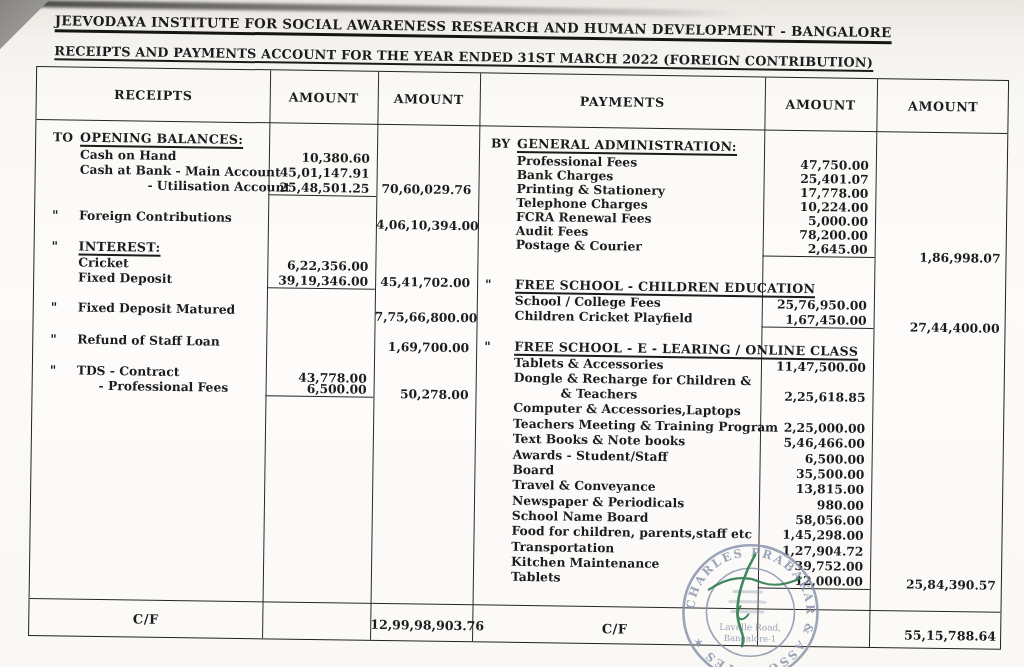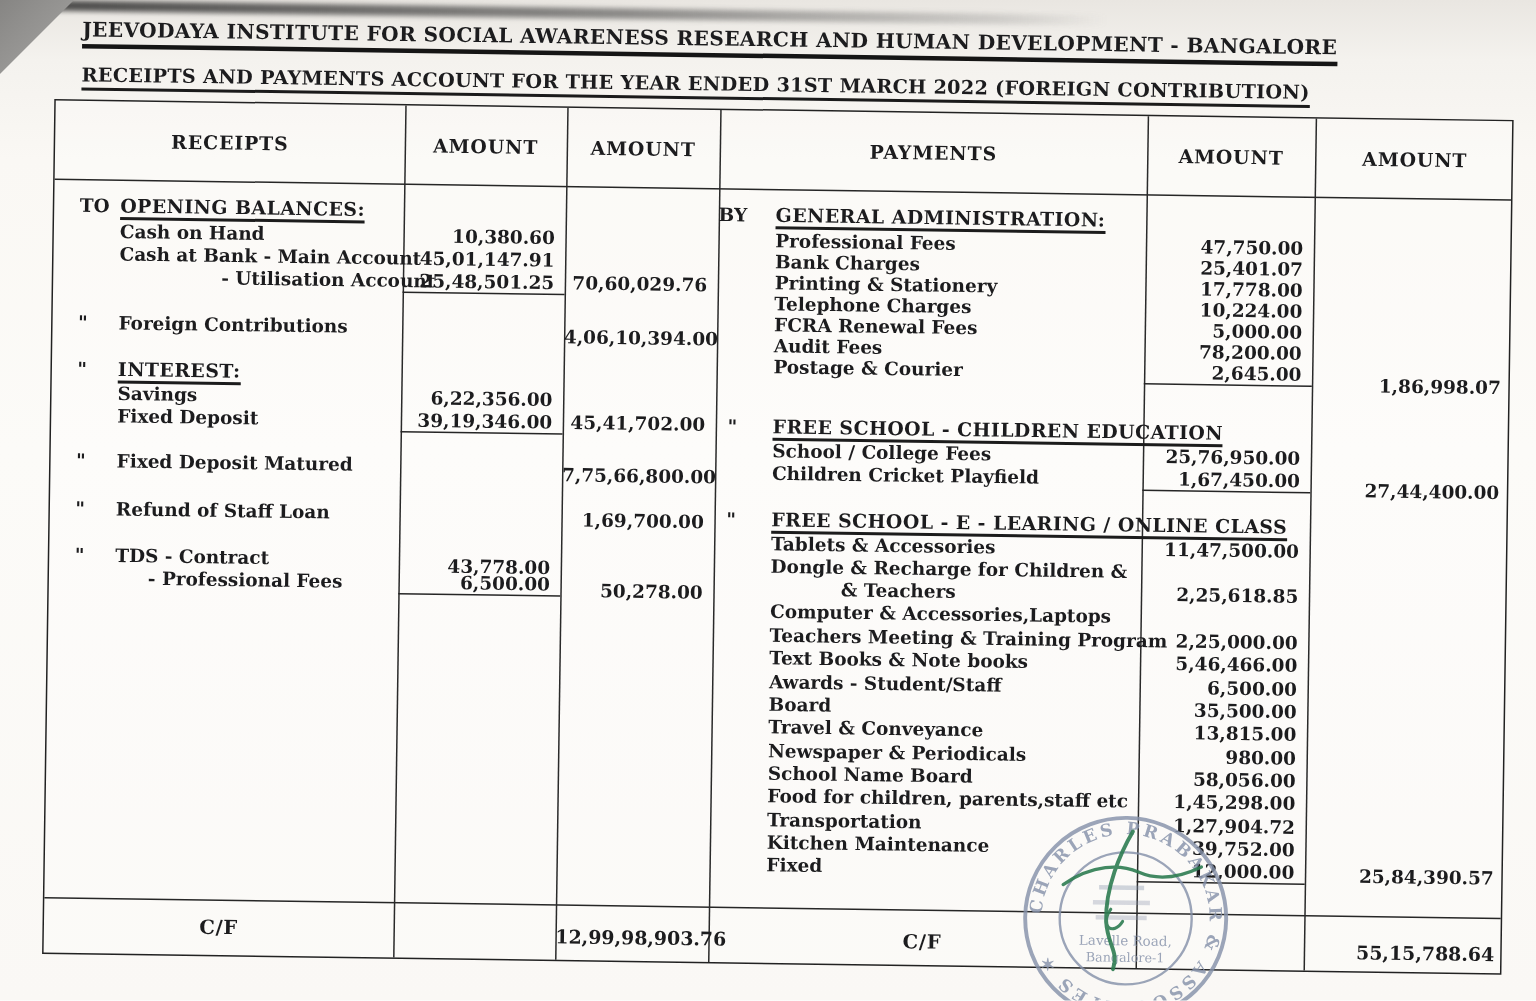--- a/index.html
+++ b/index.html
@@ -87,21 +87,21 @@
         <div class="trow" style="top: 140px;">
           <span class="pfx" style="left: 17px;">"</span>
           <span class="lbl" style="left: 44px;">Foreign Contributions</span>
           <span class="amt" style="left: 341px; width: 95px; top: 5px;">4,06,10,394.00</span>
         </div>
         <div class="trow head" style="top: 171px;">
           <span class="pfx" style="left: 17px;">"</span>
           <span class="lbl" style="left: 44px;">INTEREST:</span>
         </div>
         <div class="trow" style="top: 187px;">
-          <span class="lbl" style="left: 44px;">Savings</span>
+          <span class="lbl" style="left: 44px;">Cricket</span>
           <span class="amt" style="left: 233px; width: 101px; top: 0px;">6,22,356.00</span>
         </div>
         <div class="trow" style="top: 202px;">
           <span class="lbl" style="left: 44px;">Fixed Deposit</span>
           <span class="amt" style="left: 233px; width: 101px; top: 0px;">39,19,346.00</span>
           <span class="amt" style="left: 341px; width: 95px; top: 0px;">45,41,702.00</span>
           <div class="rule" style="left: 233px; width: 108px; top: 15px;"></div>
         </div>
         <div class="trow" style="top: 232px;">
           <span class="pfx" style="left: 17px;">"</span>
@@ -120,21 +120,21 @@
         </div>
         <div class="trow" style="top: 310px;">
           <span class="lbl" style="left: 66px;">- Professional Fees</span>
           <span class="amt" style="left: 233px; width: 101px; top: 0px;">6,500.00</span>
           <span class="amt" style="left: 341px; width: 95px; top: 4px;">50,278.00</span>
           <div class="rule" style="left: 233px; width: 108px; top: 15px;"></div>
         </div>
       </div>
     <div class="panel" id="payments-panel" style="left:443px;width:530px">
         <div class="trow head" style="top: 62px;">
-          <span class="pfx" style="left: 0; text-align: center;">BY</span>
+          <span class="pfx" style="left: 12px; text-align: center;">BY</span>
           <span class="lbl" style="left: 38px;">GENERAL ADMINISTRATION:</span>
         </div>
         <div class="trow" style="top: 79px;">
           <span class="lbl" style="left: 38px;">Professional Fees</span>
           <span class="amt" style="left: 285px; width: 105px; top: 0px;">47,750.00</span>
         </div>
         <div class="trow" style="top: 93px;">
           <span class="lbl" style="left: 38px;">Bank Charges</span>
           <span class="amt" style="left: 285px; width: 105px; top: 0px;">25,401.07</span>
         </div>
@@ -226,21 +226,21 @@
         </div>
         <div class="trow" style="top: 465px;">
           <span class="lbl" style="left: 38px;">Transportation</span>
           <span class="amt" style="left: 285px; width: 105px; top: 0px;">1,27,904.72</span>
         </div>
         <div class="trow" style="top: 480px;">
           <span class="lbl" style="left: 38px;">Kitchen Maintenance</span>
           <span class="amt" style="left: 285px; width: 105px; top: 0px;">39,752.00</span>
         </div>
         <div class="trow" style="top: 495px;">
-          <span class="lbl" style="left: 38px;">Fixed</span>
+          <span class="lbl" style="left: 38px;">Tablets</span>
           <span class="amt" style="left: 285px; width: 105px; top: 0px;">12,000.00</span>
           <span class="amt" style="left: 397px; width: 126px; top: 2px;">25,84,390.57</span>
           <div class="rule" style="left: 285px; width: 112px; top: 15px;"></div>
         </div>
       </div>
 
     <div class="cf-cell" style="left:0;width:233px;top:543px">C/F</div>
     <div class="cf-amt" style="left:341px;width:96px;top:545px">12,99,98,903.76</div>
     <div class="cf-cell" style="left:443px;width:285px;top:546px">C/F</div>
     <div class="cf-amt" style="left:840px;width:127px;top:548px">55,15,788.64</div>

